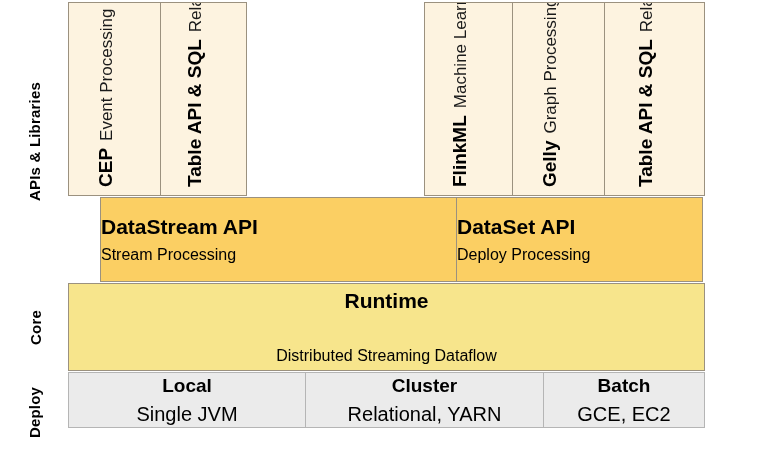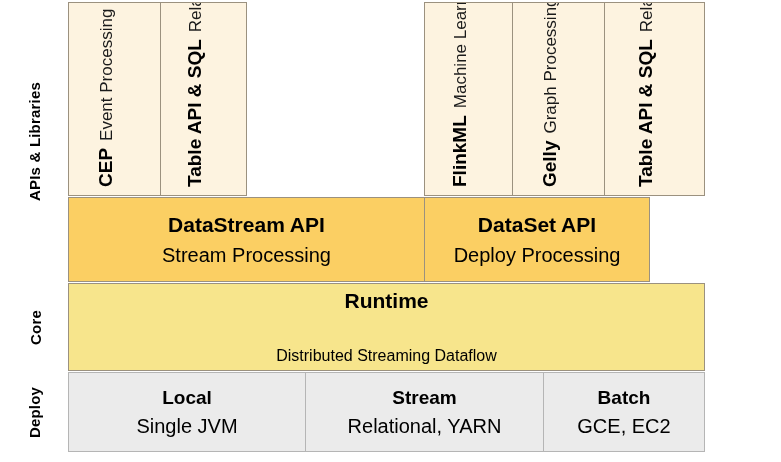--- a/index.html
+++ b/index.html
@@ -99,32 +99,32 @@
   
   .apibox {
     position: absolute;
     top: 197px;
     height: 85px;
     box-sizing: border-box;
     border: 1px solid #9b917f;
     background: #fbcf63;
     display: flex;
     flex-direction: column;
-    align-items: center;
-    justify-content: center;
+    justify-content: center;
+    margin-left: 32px;
   }
   #api-datastream { left: 68px;  width: 357px; }
-  #api-dataset    { left: 424px; width: 226px; }
+  #api-dataset    { left: 424px; width: 247px; }
   .api-title {
     font-weight: bold;
     font-size: 21px;
     margin-bottom: 7px;
   }
   .api-sub {
-    font-size: 20px;
+    font-size: 16px;
   }
 
   
   #runtime {
     position: absolute;
     left: 68px;
     top: 283px;
     width: 637px;
     height: 88px;
     background: #f7e58c;
@@ -140,21 +140,21 @@
     margin-bottom: 7px;
   }
   .rt-sub {
     font-size: 16px;
   }
 
   
   .depbox {
     position: absolute;
     top: 372px;
-    height: 80px;
+    height: 56px;
     box-sizing: border-box;
     border: 1px solid #b5b5b5;
     background: #ebebeb;
     display: flex;
     flex-direction: column;
     align-items: center;
     justify-content: center;
   }
   #dep-local   { left: 68px;  width: 238px; }
   #dep-cluster { left: 305px; width: 239px; }
@@ -231,21 +231,21 @@
   <div class="box" id="runtime">
     <div class="rt-title">Runtime</div>
     <div class="rt-sub">Distributed Streaming Dataflow</div>
   </div>
 
   <div class="depbox" id="dep-local">
     <div class="dep-title">Local</div>
     <div class="dep-sub">Single JVM</div>
   </div>
   <div class="depbox" id="dep-cluster">
-    <div class="dep-title">Stream</div>
+    <div class="dep-title">Cluster</div>
     <div class="dep-sub">Relational, YARN</div>
   </div>
   <div class="depbox" id="dep-cloud">
     <div class="dep-title">Batch</div>
     <div class="dep-sub">GCE, EC2</div>
   </div>
 
 </div>
 
 </body></html>

